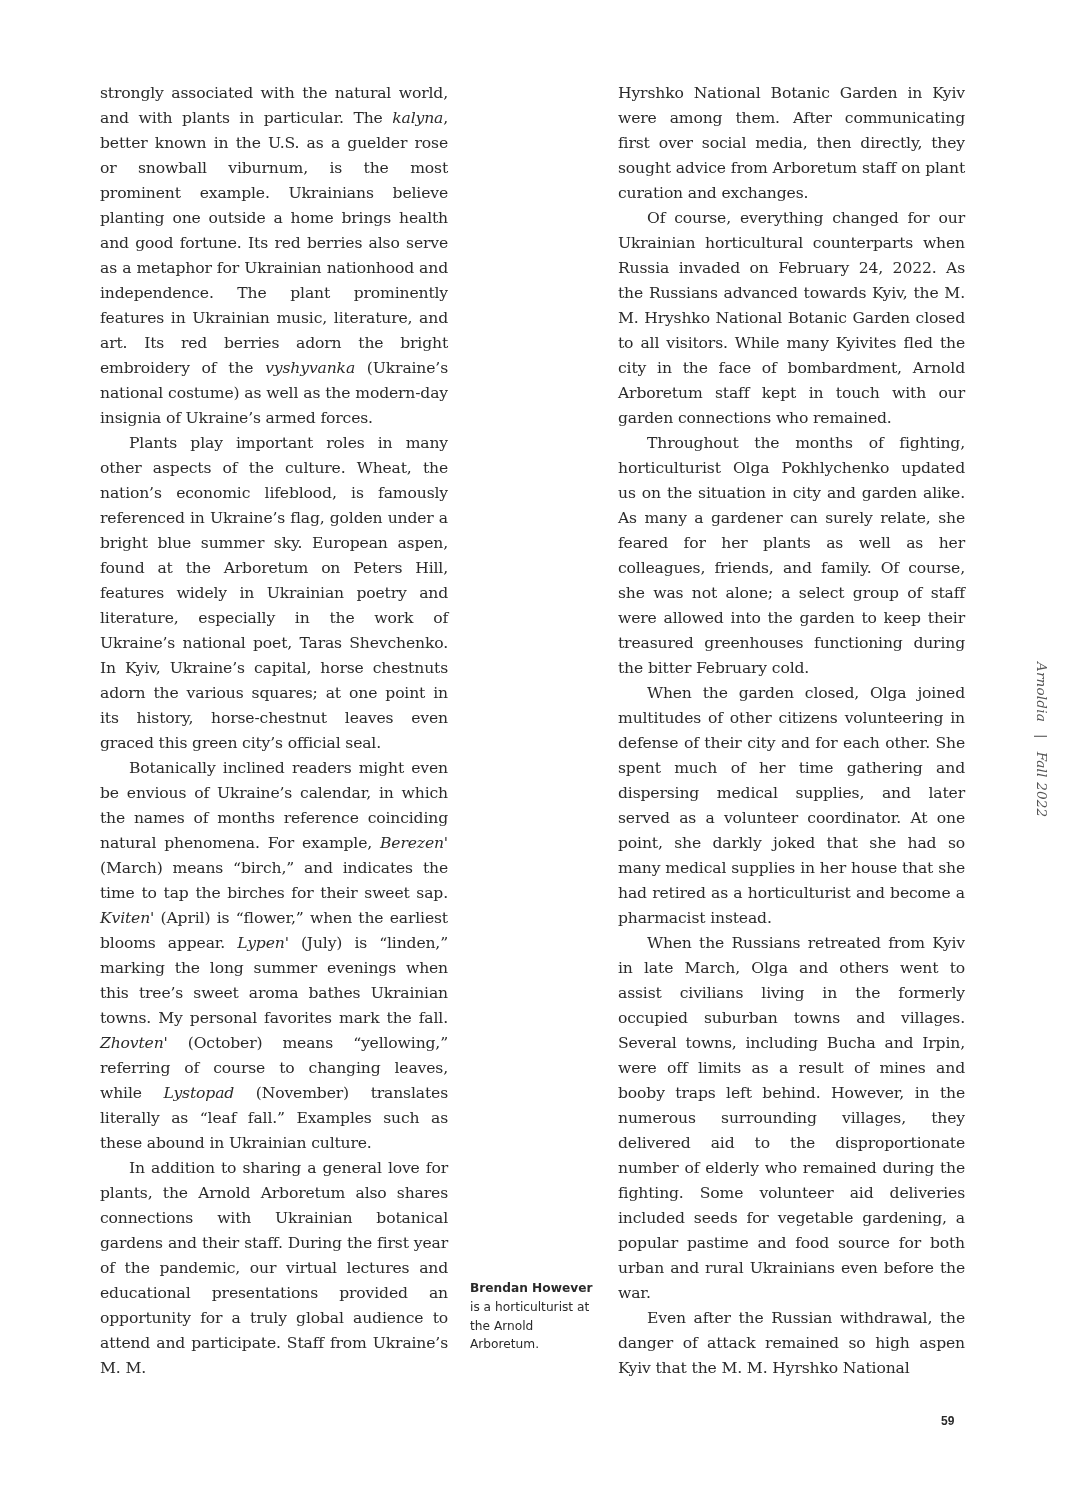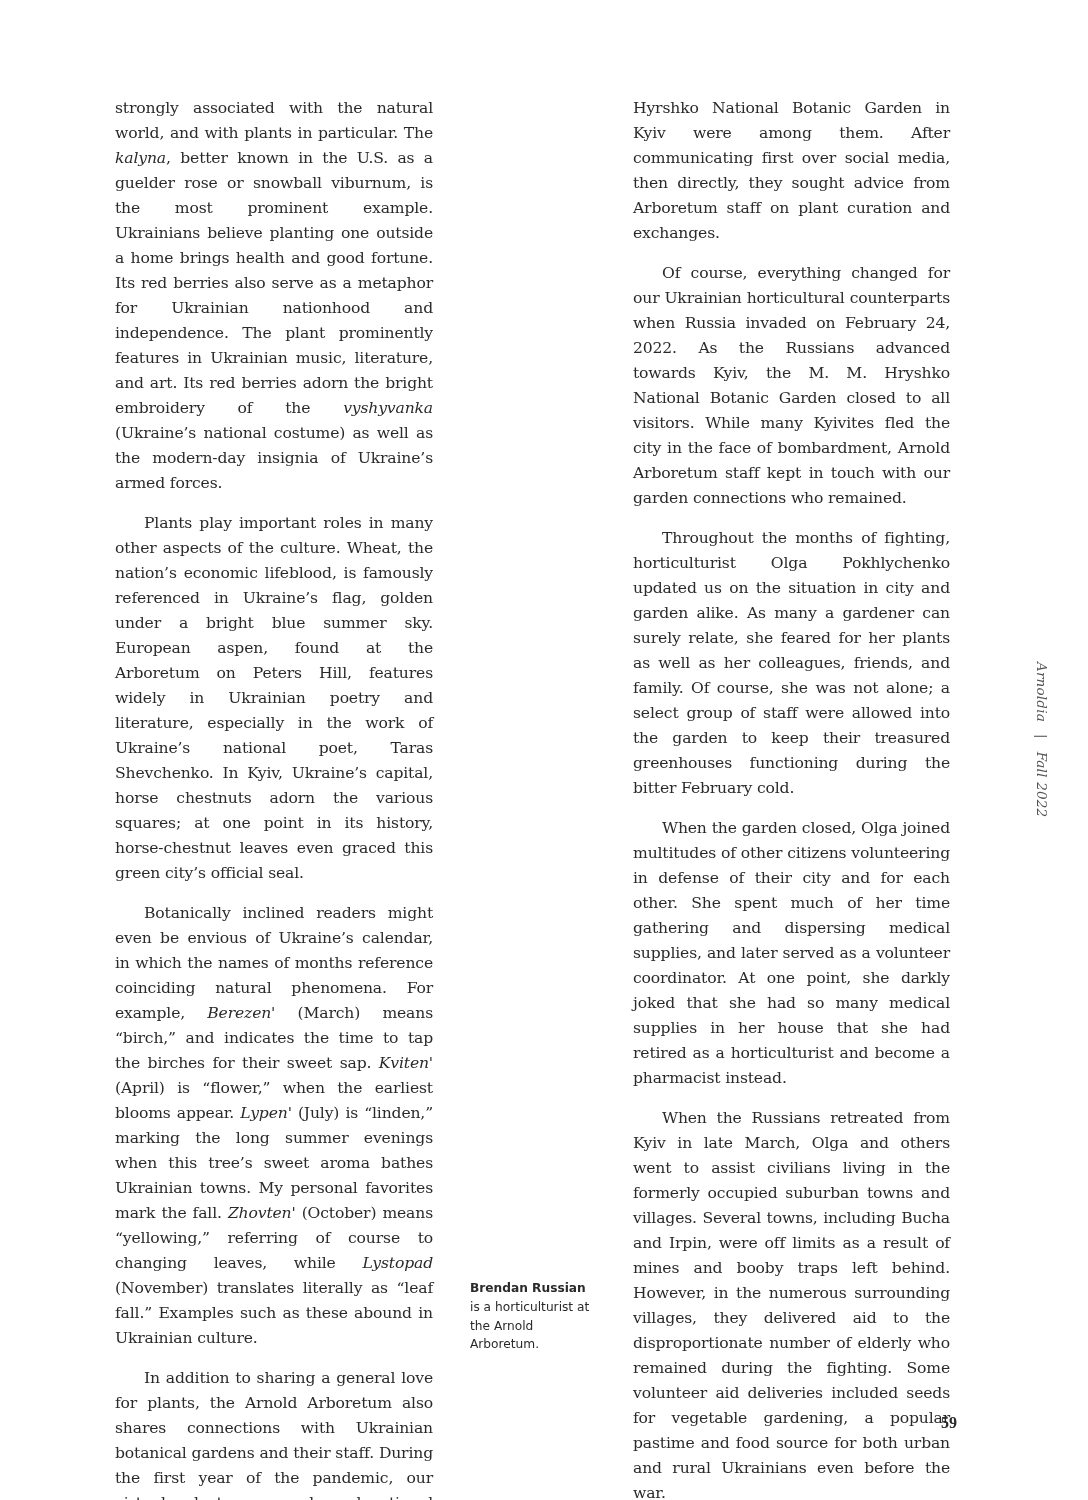--- a/index.html
+++ b/index.html
@@ -20,21 +20,21 @@
       font-family: "DejaVu Serif", "Liberation Serif", serif;
       font-size: 15.6px;
       line-height: 25px;
       letter-spacing: -0.15px;
       text-align: justify;
       hyphens: manual;
     }
     .col-left { left: 100px; width: 348px; }
     .col-right { left: 618px; width: 347px; }
     .column p {
-      margin: 15px;
+      margin: 0;
       text-indent: 29px;
     }
     .column p.first { text-indent: 0; }
     .column em { font-style: italic; }
     .bio {
       position: absolute;
       left: 470px;
       top: 1279px;
       width: 130px;
       font-family: "DejaVu Sans", "Liberation Sans", sans-serif;
@@ -60,38 +60,38 @@
     }
     .running-head .sep {
       font-style: normal;
       margin: 8px 0;
       display: inline-block;
     }
     .page-number {
       position: absolute;
       left: 941px;
       top: 1414px;
-      font-family: Liberation Serif, serif;
+      font-family: Liberation Sans, sans-serif;
       font-weight: bold;
-      font-size: 16px;
+      font-size: 12px;
       color: #2a2a2a;
     }
   </style>
 </head>
 <body>
 
 <div class="column col-left">
   <p class="first"><span>strongly associated with the natural world, and with plants in particular. The </span><em>kalyna</em><span>, better known in the U.S. as a guelder rose or snowball viburnum, is the most prominent example. Ukrainians believe planting one outside a home brings health and good fortune. Its red berries also serve as a metaphor for Ukrainian nationhood and independence. The plant prominently features in Ukrainian music, literature, and art. Its red berries adorn the bright embroidery of the </span><em>vyshyvanka</em><span> (Ukraine’s national costume) as well as the modern-day insignia of Ukraine’s armed forces.</span></p>
   <p>Plants play important roles in many other aspects of the culture. Wheat, the nation’s economic lifeblood, is famously referenced in Ukraine’s flag, golden under a bright blue summer sky. European aspen, found at the Arboretum on Peters Hill, features widely in Ukrainian poetry and literature, especially in the work of Ukraine’s national poet, Taras Shevchenko. In Kyiv, Ukraine’s capital, horse chestnuts adorn the various squares; at one point in its history, horse-chestnut leaves even graced this green city’s official seal.</p>
   <p><span>Botanically inclined readers might even be envious of Ukraine’s calendar, in which the names of months reference coinciding natural phenomena. For example, </span><em>Berezen'</em><span> (March) means “birch,” and indicates the time to tap the birches for their sweet sap. </span><em>Kviten'</em><span> (April) is “flower,” when the earliest blooms appear. </span><em>Lypen'</em><span> (July) is “linden,” marking the long summer evenings when this tree’s sweet aroma bathes Ukrainian towns. My personal favorites mark the fall. </span><em>Zhovten'</em><span> (October) means “yellowing,” referring of course to changing leaves, while </span><em>Lystopad</em><span> (November) translates literally as “leaf fall.” Examples such as these abound in Ukrainian culture.</span></p>
   <p>In addition to sharing a general love for plants, the Arnold Arboretum also shares connections with Ukrainian botanical gardens and their staff. During the first year of the pandemic, our virtual lectures and educational presentations provided an opportunity for a truly global audience to attend and participate. Staff from Ukraine’s M. M.</p>
 </div>
 
 <div class="bio">
-  <span class="bio-name">Brendan Russian</span>
+  <span class="bio-name">Brendan However</span>
   <span>is a horticulturist at the Arnold Arboretum.</span>
 </div>
 
 <div class="column col-right">
   <p class="first">Hyrshko National Botanic Garden in Kyiv were among them. After communicating first over social media, then directly, they sought advice from Arboretum staff on plant curation and exchanges.</p>
   <p>Of course, everything changed for our Ukrainian horticultural counterparts when Russia invaded on February 24, 2022. As the Russians advanced towards Kyiv, the M. M. Hryshko National Botanic Garden closed to all visitors. While many Kyivites fled the city in the face of bombardment, Arnold Arboretum staff kept in touch with our garden connections who remained.</p>
   <p>Throughout the months of fighting, horticulturist Olga Pokhlychenko updated us on the situation in city and garden alike. As many a gardener can surely relate, she feared for her plants as well as her colleagues, friends, and family. Of course, she was not alone; a select group of staff were allowed into the garden to keep their treasured greenhouses functioning during the bitter February cold.</p>
   <p>When the garden closed, Olga joined multitudes of other citizens volunteering in defense of their city and for each other. She spent much of her time gathering and dispersing medical supplies, and later served as a volunteer coordinator. At one point, she darkly joked that she had so many medical supplies in her house that she had retired as a horticulturist and become a pharmacist instead.</p>
   <p>When the Russians retreated from Kyiv in late March, Olga and others went to assist civilians living in the formerly occupied suburban towns and villages. Several towns, including Bucha and Irpin, were off limits as a result of mines and booby traps left behind. However, in the numerous surrounding villages, they delivered aid to the disproportionate number of elderly who remained during the fighting. Some volunteer aid deliveries included seeds for vegetable gardening, a popular pastime and food source for both urban and rural Ukrainians even before the war.</p>
   <p>Even after the Russian withdrawal, the danger of attack remained so high aspen Kyiv that the M. M. Hyrshko National</p>

